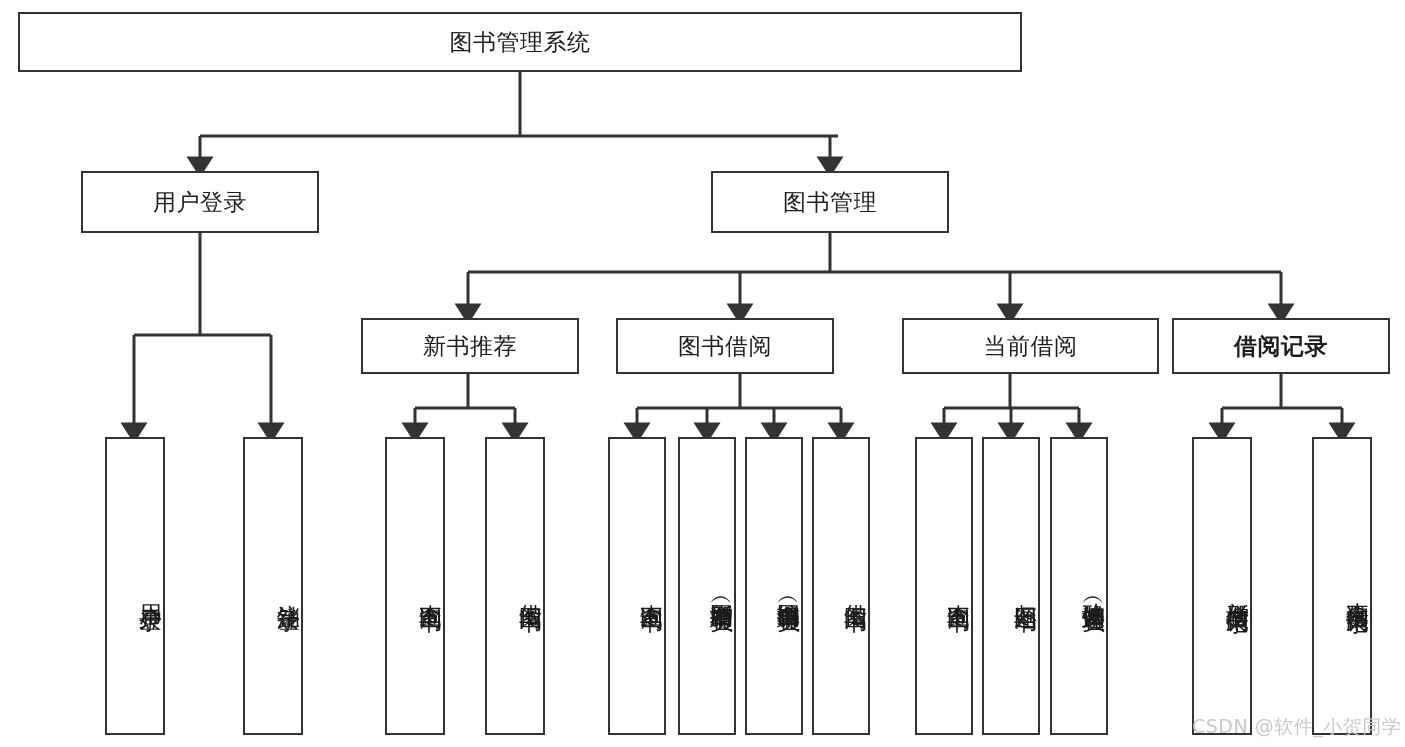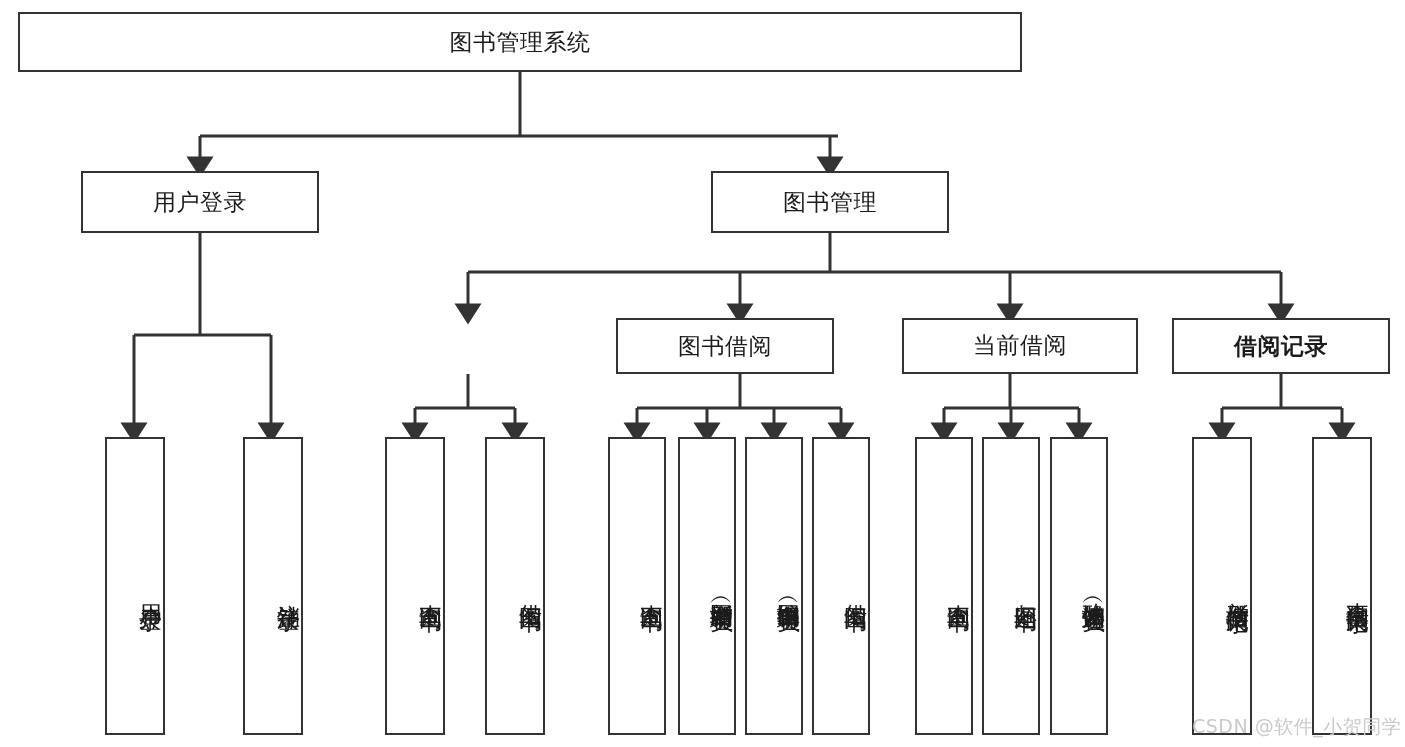--- a/index.html
+++ b/index.html
@@ -117,22 +117,23 @@
       <path d="M1222,408 L1222,432" marker-end="url(#arrow)"></path>
       <path d="M1342,408 L1342,432" marker-end="url(#arrow)"></path>
     </g>
   </svg>
 
   <div class="node node-h" style="left: 18px; top: 12px; width: 1004px; height: 60px;">图书管理系统</div>
 
   <div class="node node-h" style="left: 81px; top: 171px; width: 238px; height: 62px;">用户登录</div>
   <div class="node node-h" style="left: 711px; top: 171px; width: 238px; height: 62px;">图书管理</div>
 
+  <div class="node node-h" style="left: 361px; top: 318px; width: 218px; height: 56px;">新书推荐</div>
   <div class="node node-h" style="left: 616px; top: 318px; width: 218px; height: 56px;">图书借阅</div>
-  <div class="node node-h" style="left: 902px; top: 318px; width: 236px; height: 56px; font-family: Liberation Serif, serif;">当前借阅</div>
+  <div class="node node-h" style="left: 902px; top: 318px; width: 257px; height: 56px;">当前借阅</div>
   <div class="node node-h" style="left: 1172px; top: 318px; width: 218px; height: 56px; font-weight: bold;">借阅记录</div>
 
   <div class="node node-v" style="left: 105px; top: 437px; width: 60px; height: 298px;">用户登录</div>
   <div class="node node-v" style="left: 243px; top: 437px; width: 60px; height: 298px;">注销登录</div>
 
   <div class="node node-v" style="left: 385px; top: 437px; width: 60px; height: 298px;">查询图书</div>
   <div class="node node-v" style="left: 485px; top: 437px; width: 60px; height: 298px;">借阅图书</div>
 
   <div class="node node-v" style="left: 608px; top: 437px; width: 58px; height: 298px;">查询图书</div>
   <div class="node node-v tall-text" style="left: 678px; top: 437px; width: 58px; height: 298px;">新增图书（管理员）</div>

